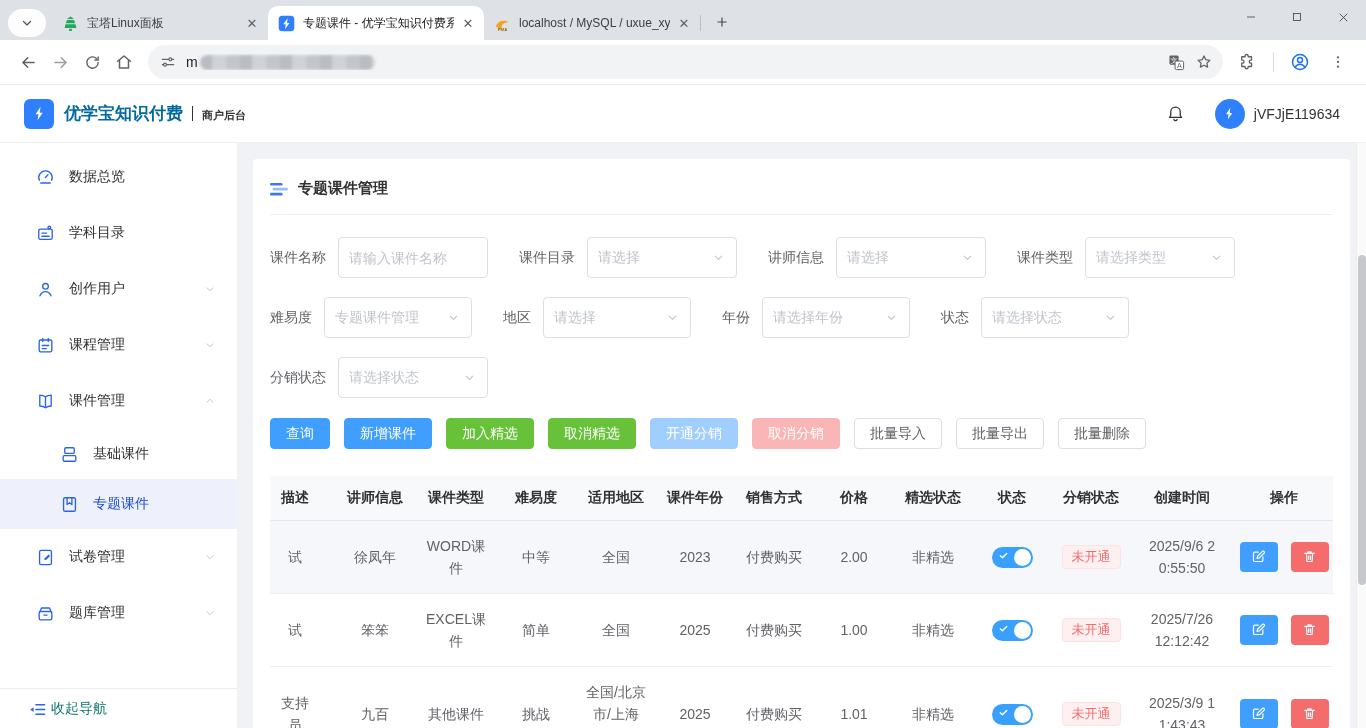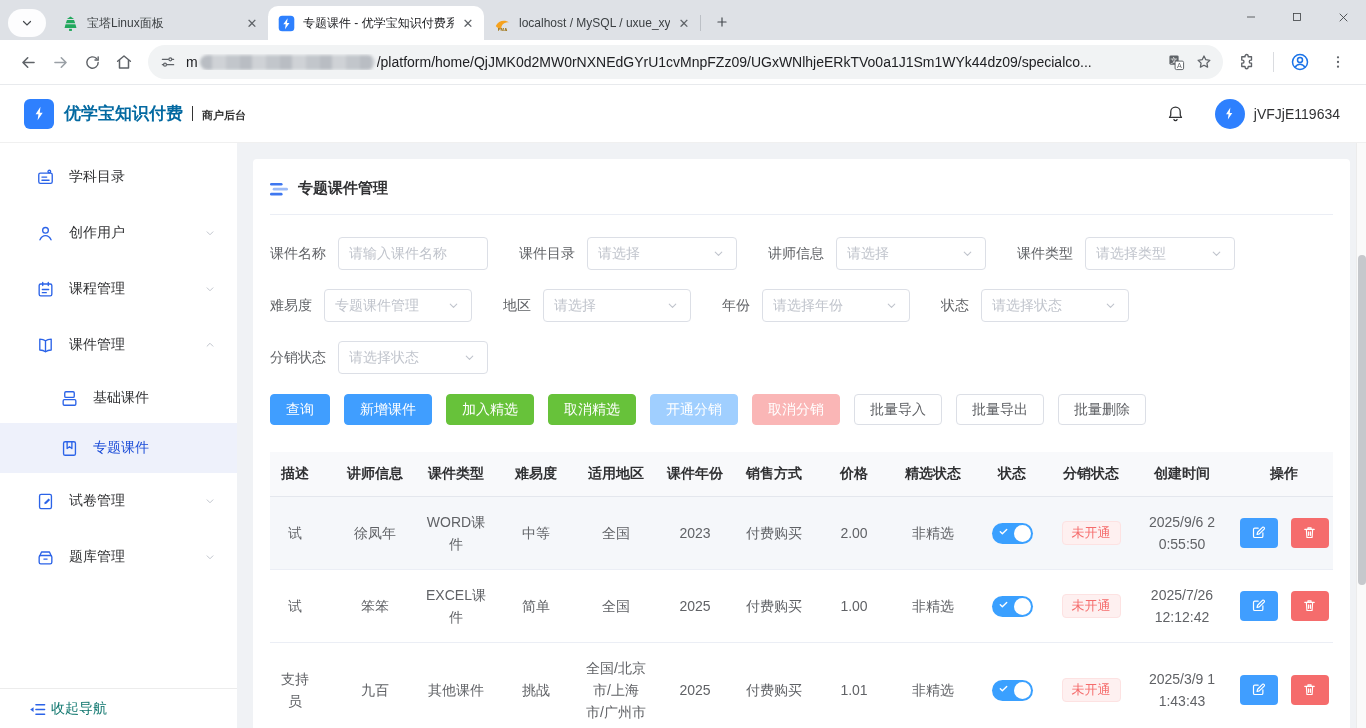--- a/index.html
+++ b/index.html
@@ -62,21 +62,21 @@
   .card-title { display:flex; align-items:center; padding:20px 0 16px 0; }
   .title-ic { width:18px; height:14px; margin-right:10px; }
   .card-title h1 { font-size:15px; font-weight:600; color:#303133; }
   .card-divider { height:1px; background:#ebeef5; }
 
   
   .filter-row { display:flex; align-items:center; margin-top:19px; }
   .filter-row:first-child { margin-top:22px; }
   .f-group { display:flex; align-items:center; margin-right:31px; }
   .f-label { color:#606266; font-size:14px; margin-right:12px; white-space:nowrap; }
-  .f-input, .f-select { width:150px; height:33px; border:1px solid #dcdfe6; border-radius:4px; background:#fff; display:flex; align-items:center; padding:0 10px;font-family:Liberation Mono, monospace; }
+  .f-input, .f-select { width:150px; height:41px; border:1px solid #dcdfe6; border-radius:4px; background:#fff; display:flex; align-items:center; padding:0 10px; }
   .f-input input { border:none; outline:none; width:100%; font-size:14px; font-family:inherit; color:#606266; background:transparent; }
   .f-input input::placeholder { color:#c0c4cc; }
   .f-placeholder { flex:1; color:#c0c4cc; font-size:14px; white-space:nowrap; overflow:hidden; }
   .f-caret { color:#c0c4cc; flex:0 0 14px; }
 
   
   #action-buttons { display:flex; margin-top:20px; }
   .btn { height:31px; padding:0 15px; border-radius:4px; border:1px solid transparent; font-size:14px; font-family:inherit; margin-right:14px; cursor:pointer; white-space:nowrap; }
   .btn.primary { background:#409eff; border-color:#409eff; color:#fff; }
   .btn.success { background:#67c23a; border-color:#67c23a; color:#fff; }
@@ -204,21 +204,20 @@
       <span style="margin-right:10px;color:#5f6368;">
         <svg width="16" height="16" viewBox="0 0 24 24" fill="none" stroke="currentColor" stroke-width="1.8" stroke-linecap="round">
             <path d="M3.5 8h9M18.5 8h2M3.5 16h2M10.5 16h10"></path>
             <circle cx="15.5" cy="8" r="2.2"></circle>
             <circle cx="7.5" cy="16" r="2.2"></circle>
           </svg>
       </span>
       <span class="omni-url">
         <span>m</span>
         <span class="redacted"></span>
-        <span style="overflow:hidden;text-overflow:ellipsis;">/platform/home/QjJMK0d2MW0rNXNEdGYrU1cvMnpFZz09/UGxWNlhjeERkTVo0a1J1Sm1WYk44dz09/specialco...</span>
       </span>
       <span class="omni-right">
         <span>
           <svg width="17" height="17" viewBox="0 0 24 24">
               <rect x="2" y="2" width="13" height="13" rx="2" fill="#5f6368"></rect>
               <text x="8.5" y="12" text-anchor="middle" font-size="10" fill="#fff" font-family="sans-serif">文</text>
               <rect x="10" y="10" width="12" height="12" rx="2" fill="#fff" stroke="#5f6368" stroke-width="1.4"></rect>
               <text x="16" y="19.5" text-anchor="middle" font-size="10" fill="#5f6368" font-family="sans-serif">A</text>
             </svg>
         </span>
@@ -277,20 +276,30 @@
             <path fill="#fff" d="M13.4 2.5L6.5 13h4l-1.2 8.5L16.5 11h-4.1z"></path>
           </svg>
       </span>
       <span class="username">jVFJjE119634</span>
     </div>
   </div>
 
   <div id="app-body">
     <aside id="sidebar">
       <div id="side-items">
+          <div class="side-item">
+            <span class="side-ic">
+              <svg viewBox="0 0 24 24" fill="none" stroke="currentColor" stroke-width="1.7" stroke-linecap="round" stroke-linejoin="round" width="100%" height="100%">
+                <path d="M19.8 15.5a8.5 8.5 0 1 0-15.6 0"></path>
+                <path d="M12 12l3.2-3.6"></path>
+                <path d="M6 19h12"></path>
+              </svg>
+            </span>
+            <span class="side-label">数据总览</span>
+          </div>
           <div class="side-item">
             <span class="side-ic">
               <svg viewBox="0 0 24 24" fill="none" stroke="currentColor" stroke-width="1.7" stroke-linecap="round" stroke-linejoin="round" width="100%" height="100%">
                 <rect x="3.5" y="6.5" width="17" height="13" rx="2"></rect>
                 <circle cx="16.8" cy="4.5" r="1.7"></circle>
                 <path d="M7.5 11.5h6M7.5 15.5h9"></path>
               </svg>
             </span>
             <span class="side-label">学科目录</span>
           </div>

